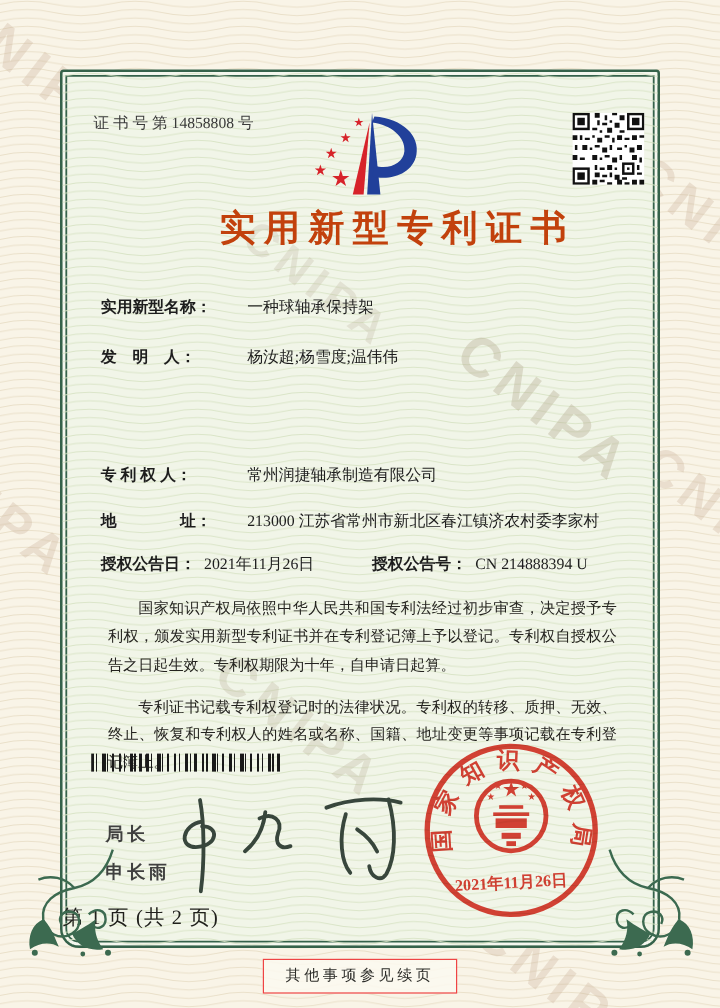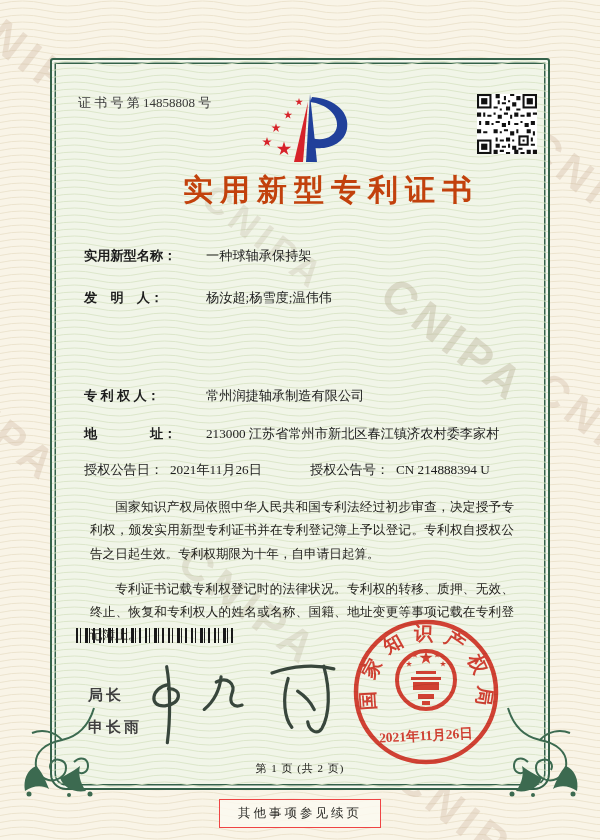--- a/index.html
+++ b/index.html
@@ -27,38 +27,38 @@
   .certwaves{position:absolute;left:0;top:0;z-index:0;}
   .ct{position:absolute;z-index:2;}
   .certno{left:26px;top:34px;font-size:13px;color:#3a3a3a;}
   .logo{left:200px;top:30px;}
   .qr{left:425px;top:34px;}
   .title{left:0;top:110px;width:100%;text-align:center;font-size:30px;font-weight:bold;
          letter-spacing:7px;color:#c2410c;margin:0;padding-left:31px;}
   .row{left:32px;width:452px;font-size:13.2px;color:#1d1d1d;white-space:nowrap;}
   .flabel{display:inline-block;width:122px;font-weight:bold;vertical-align:top;}
   .fvalue{font-weight:500;}
-  .glabel{display:inline-block;font-weight:normal;}
+  .glabel{display:inline-block;font-weight:bold;}
   .gl1{width:86px;} .gv1{display:inline-block;width:140px;} .gl2{width:86px;}
   .paras{left:26px;top:424px;width:448px;font-size:12.6px;line-height:1.85;
          color:#24231f;text-align:justify;}
   .paras p{margin:12px;text-indent:2em;}
   .barcode{left:24px;top:568px;width:160px;height:15px;
     background-image:repeating-linear-gradient(90deg,
       #191919 0 2px,transparent 2px 4px,
       #191919 4px 5px,transparent 5px 9px,
       #191919 9px 12px,transparent 12px 13px,
       #191919 13px 14px,transparent 14px 17px,
       #191919 17px 19px,transparent 19px 23px);}
   .signer{left:36px;top:626px;font-family:"Liberation Sans","DejaVu Sans",sans-serif;
           font-weight:bold;font-size:15px;color:#404040;letter-spacing:3px;}
   .signer div{margin-bottom:13px;}
   .sig{left:86px;top:596px;}
   .seal{left:300px;top:558px;mix-blend-mode:multiply;opacity:.93;}
-  .pagefoot{left:0;bottom:12px;width:100%;text-align:center;font-size:11px;
+  .pagefoot{left:0;bottom:12px;width:100%;font-size:17px;
             color:#20201c;letter-spacing:1px;}
   .flourish{position:absolute;z-index:3;}
   .fl-l{left:22px;top:704px;}
   .fl-r{left:498px;top:704px;transform:scaleX(-1);}
   .contnote{position:absolute;z-index:2;left:50%;top:799px;transform:translateX(-50%);
             padding:5px 18px;border:1px solid #ef4444;background:rgba(252,249,240,.85);
             font-size:12.5px;letter-spacing:3px;color:#2c2c28;white-space:nowrap;}
 </style>
 </head>
 <body>

